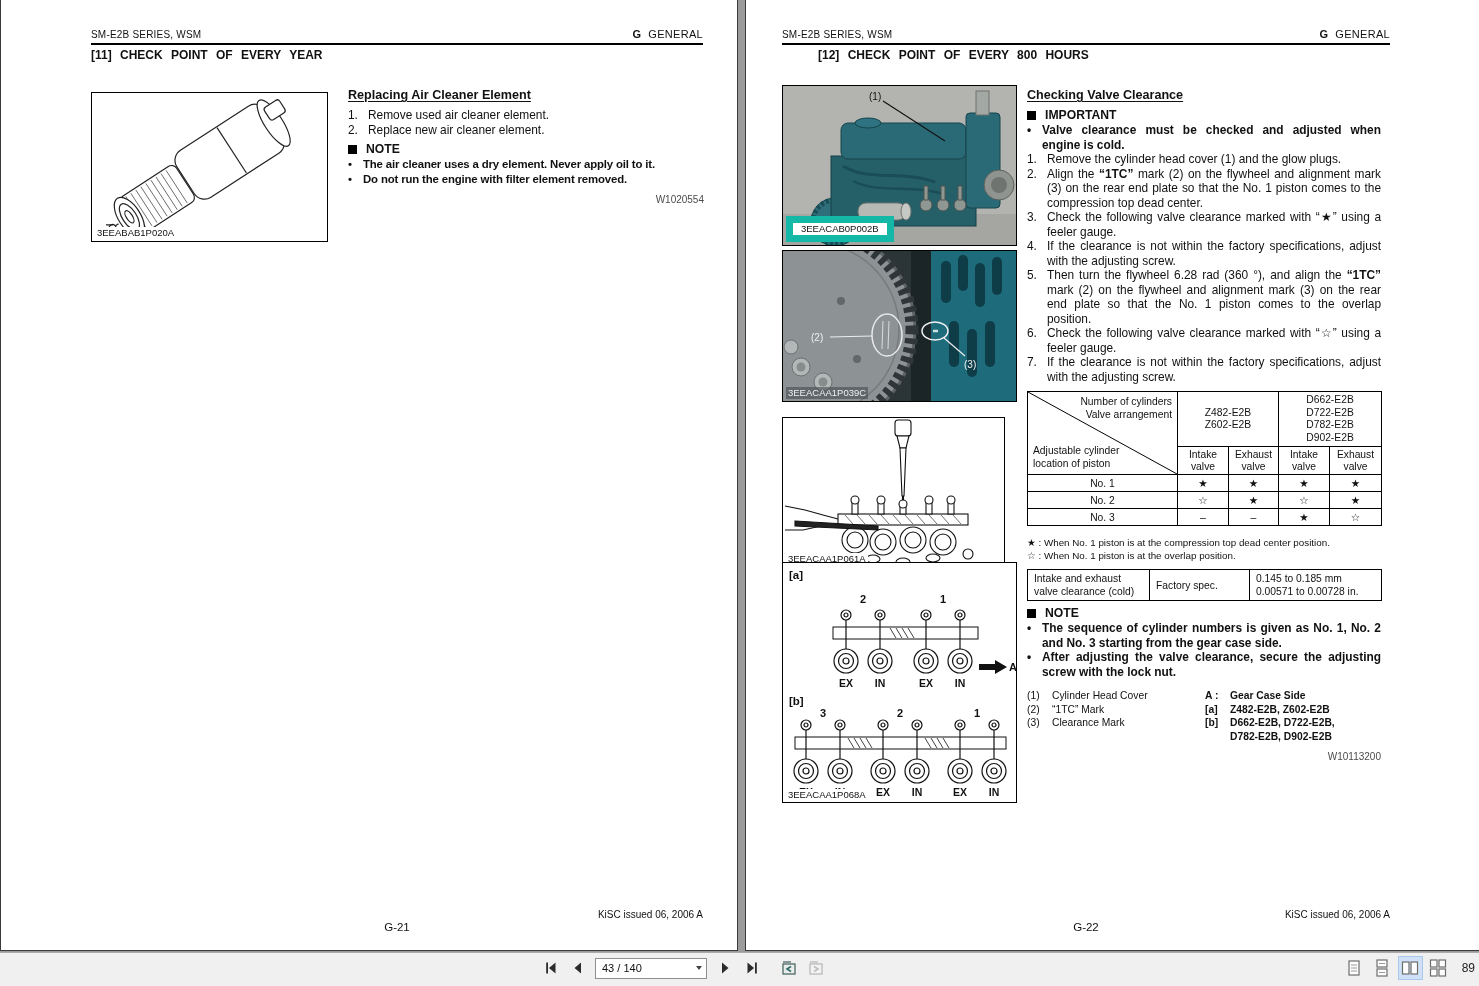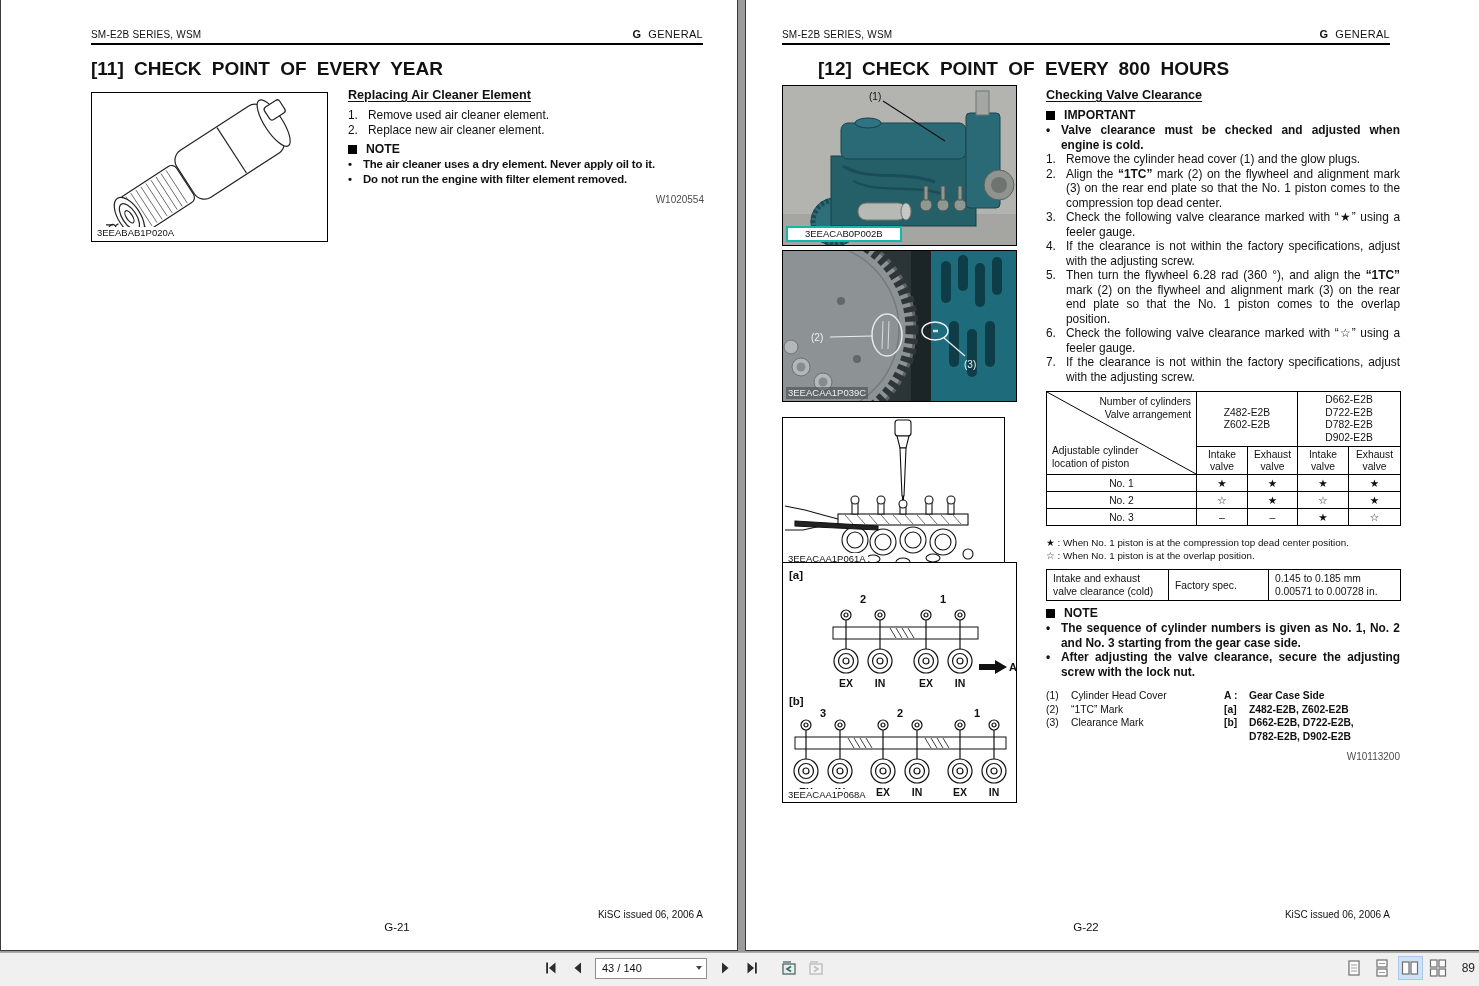--- a/index.html
+++ b/index.html
@@ -14,42 +14,42 @@
 
   
   .hdr { position:absolute; top:28px; display:flex; justify-content:space-between; align-items:flex-end;
          border-bottom:2px solid #000; padding-bottom:3px; }
   .page-left  .hdr { left:90px; right:34px; }
   .page-right .hdr { left:36px; right:89px; }
   .hdr-left  { font-size:10px; letter-spacing:.2px; }
   .hdr-right { font-size:11px; letter-spacing:.3px; }
   .hdr-g { font-weight:bold; margin-right:7px; }
 
-  .ptitle { position:absolute; top:58px; font-size:19px; font-weight:bold; word-spacing:5px; }
+  .ptitle { position:absolute; top:48px; font-size:12px; font-weight:bold; word-spacing:5px; }
   .page-left  .ptitle { left:90px; }
   .page-right .ptitle { left:36px;margin-left:36px; }
 
   .pg-no  { position:absolute; top:921px; text-align:center; font-size:11.5px; }
   .page-left  .pg-no { left:90px; right:34px; }
   .page-right .pg-no { left:36px; right:89px; }
   .issue  { position:absolute; top:909px; text-align:right; font-size:10px; }
   .page-left  .issue { right:34px; }
   .page-right .issue { right:89px; }
 
   
   .figbox { position:absolute; border:1px solid #000; background:#fff; }
   .figbox svg { display:block; }
   .figcap { position:absolute; left:3px; bottom:2px; font-size:9.5px; line-height:12px; background:#fff; padding:0 2px; }
-  .figcap.boxed { border:2px solid #14b8a6; bottom:3px; padding:0 17px; }
+  .figcap.boxed { border:7px solid #14b8a6; bottom:3px; padding:0 8px; }
   .figcap.light { background:rgba(66,76,80,.6); color:#efefef; border:none; }
 
   
   .bodycol { position:absolute; top:88px; }
   .page-left  .bodycol { left:347px; width:356px; }
-  .page-right .bodycol { left:300px; width:354px; }
+  .page-right .bodycol { left:281px; width:354px; }
 
   .h3 { font-size:12.6px; font-weight:bold; text-decoration:underline; text-underline-offset:2px; margin-bottom:6px; }
 
   .step { display:flex; font-size:11.9px; line-height:14.5px; }
   .step .n { flex:none; width:20px; }
   .step .t { flex:1; text-align:justify; }
 
   .note-h { display:flex; align-items:center; font-size:12.2px; font-weight:bold; margin:5px 0 1px; }
   .sq { width:9px; height:9px; background:#000; margin-right:9px; flex:none; }
 

